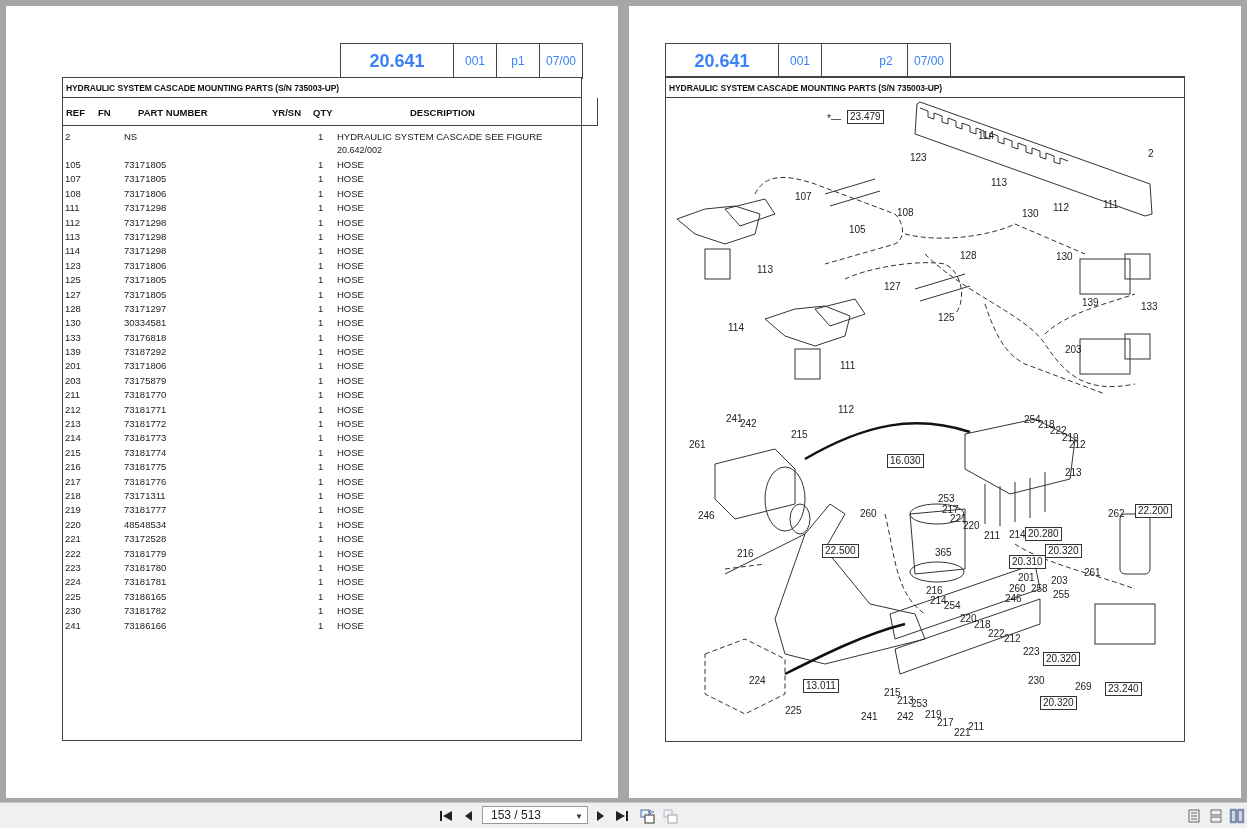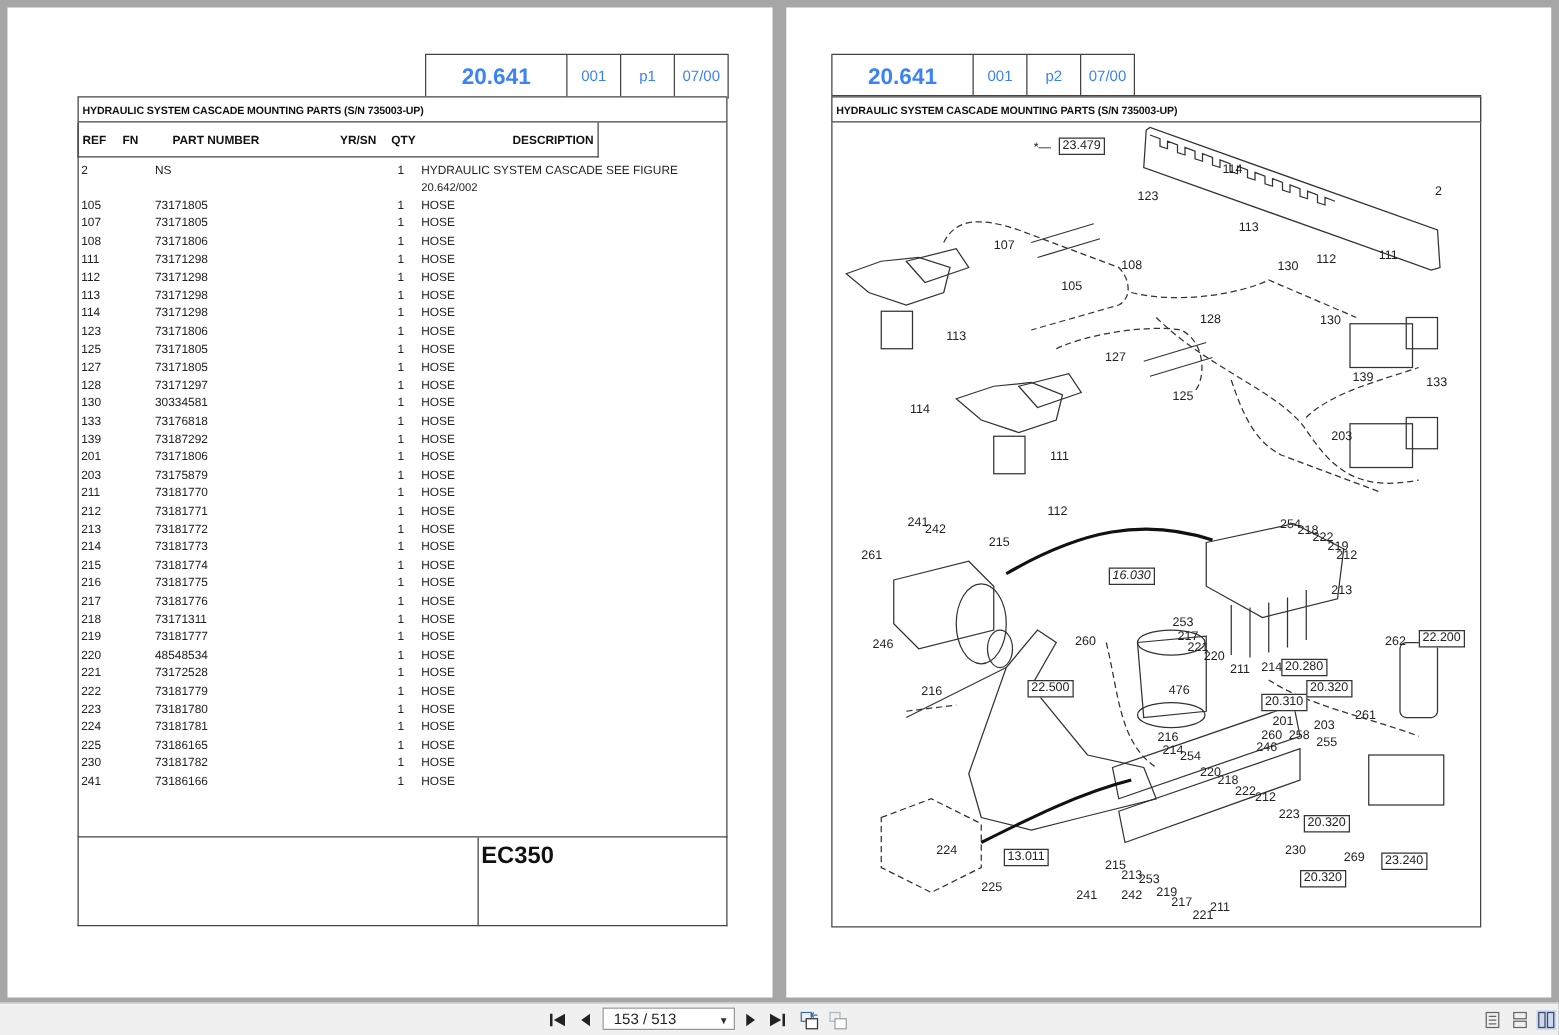--- a/index.html
+++ b/index.html
@@ -22,21 +22,21 @@
     .hdr > div:first-child { border-left:none; font-size:18px; font-weight:bold; }
     .title-row {
       position:absolute; border:1px solid #444; background:#fff;
       font-size:8.5px; font-weight:bold; color:#111;
       display:flex; align-items:center; padding-left:3px; box-sizing:border-box;
       letter-spacing:-0.1px;
     }
     
     .tbl-frame { position:absolute; left:56px; top:92px; width:520px; height:643px; border:1px solid #444; border-top:none; box-sizing:border-box; }
     .col-head {
-      position:absolute; left:56px; top:92px; width:417px; height:28px;
+      position:absolute; left:56px; top:92px; width:536px; height:28px;
       border:1px solid #444; border-top:none; box-sizing:border-box;
       font-size:9.5px; font-weight:bold; color:#111;
     }
     .col-head span { position:absolute; top:9px; }
     .rows { position:absolute; left:56px; top:124px; width:520px; }
     .row { position:relative; height:14.4px; font-size:9.5px; color:#222; }
     .row span { position:absolute; top:1px; white-space:nowrap; }
     .c-ref { left:3px; }
     .c-pn { left:62px; }
     .c-qty { left:256px; }
@@ -290,31 +290,27 @@
         </div>
         <div class="row">
           <span class="c-ref">241</span>
           <span class="c-pn">73186166</span>
           <span class="c-qty">1</span>
           <span class="c-desc">HOSE</span>
         </div>
       </div>
   </div>
 
-  <div class="footer-box">
-    <div class="footer-div"></div>
-    <div class="model">EC350</div>
-  </div>
 </div>
 
 <div class="page" id="page-right">
   <div class="hdr" style="left:36px; top:37px; height:34px;">
     <div style="width:112px;">20.641</div>
     <div style="width:42px;">001</div>
-    <div style="width:42px;">p2</div>
+    <div style="width:42px;padding-left:43px;">p2</div>
     <div style="width:42px;">07/00</div>
   </div>
   <div class="fig-frame"></div>
   <div class="title-row" style="left:36px; top:71px; width:520px; height:21px;">HYDRAULIC SYSTEM CASCADE MOUNTING PARTS (S/N 735003-UP)</div>
 
   <svg class="diagram" width="518" height="640" viewBox="0 0 518 640">
     <g fill="none" stroke="#333" stroke-width="1">
 
       <path d="M252 10 L255 8 L485 90 L487 120 L480 122 L250 40 Z"></path>
       <path d="M255 14 l8 3 l0 6 l6 2 l0 -6 l8 3 l0 6 l6 2 l0 -6 l8 3 l0 6 l6 2 l0 -6 l8 3 l0 6 l6 2 l0 -6 l8 3 l0 6 l6 2 l0 -6 l8 3 l0 6 l6 2 l0 -6 l8 3 l0 6 l6 2 l0 -6 l8 3 l0 6 l6 2 l0 -6 l8 3 l0 6 l6 2 l0 -6 l8 3 l0 6 l6 2 l0 -6 l8 3"></path>
@@ -369,21 +365,21 @@
       <path d="M120 580 C160 560, 200 540, 240 530" stroke-width="2.5" stroke="#111"></path>
 
       <path d="M220 420 C230 460, 230 500, 260 520" stroke-dasharray="5,3"></path>
       <path d="M350 450 C380 470, 430 480, 470 495" stroke-dasharray="5,3"></path>
       <path d="M60 475 L100 470" stroke-dasharray="5,3"></path>
     </g>
   </svg>
 
   <div class="refbox" style="left:218px; top:104px;">23.479</div>
   <div class="callout" style="left:198px; top:108px;">*—</div>
-  <div class="refbox" style="left:258px; top:448px;font-style:italic;">16.030</div>
+  <div class="refbox" style="left:258px; top:448px;">16.030</div>
   <div class="refbox" style="left:193px; top:538px;">22.500</div>
   <div class="refbox" style="left:380px; top:549px;">20.310</div>
   <div class="refbox" style="left:396px; top:521px;">20.280</div>
   <div class="refbox" style="left:416px; top:538px;">20.320</div>
   <div class="refbox" style="left:506px; top:498px;">22.200</div>
   <div class="refbox" style="left:414px; top:646px;">20.320</div>
   <div class="refbox" style="left:411px; top:690px;">20.320</div>
   <div class="refbox" style="left:476px; top:676px;">23.240</div>
   <div class="refbox" style="left:174px; top:673px;">13.011</div>
 
@@ -421,21 +417,21 @@
   <div class="callout" style="left:309px; top:488px;">253</div>
   <div class="callout" style="left:313px; top:499px;">217</div>
   <div class="callout" style="left:321px; top:508px;">221</div>
   <div class="callout" style="left:334px; top:515px;">220</div>
   <div class="callout" style="left:355px; top:525px;">211</div>
   <div class="callout" style="left:380px; top:524px;">214</div>
   <div class="callout" style="left:69px; top:505px;">246</div>
   <div class="callout" style="left:231px; top:503px;">260</div>
   <div class="callout" style="left:479px; top:503px;">262</div>
   <div class="callout" style="left:108px; top:543px;">216</div>
-  <div class="callout" style="left:306px; top:542px;">476</div>
+  <div class="callout" style="left:306px; top:542px;">365</div>
   <div class="callout" style="left:389px; top:567px;">201</div>
   <div class="callout" style="left:455px; top:562px;">261</div>
   <div class="callout" style="left:380px; top:578px;">260</div>
   <div class="callout" style="left:402px; top:578px;">258</div>
   <div class="callout" style="left:422px; top:570px;">203</div>
   <div class="callout" style="left:424px; top:584px;">255</div>
   <div class="callout" style="left:376px; top:588px;">246</div>
   <div class="callout" style="left:297px; top:580px;">216</div>
   <div class="callout" style="left:301px; top:590px;">214</div>
   <div class="callout" style="left:315px; top:595px;">254</div>

